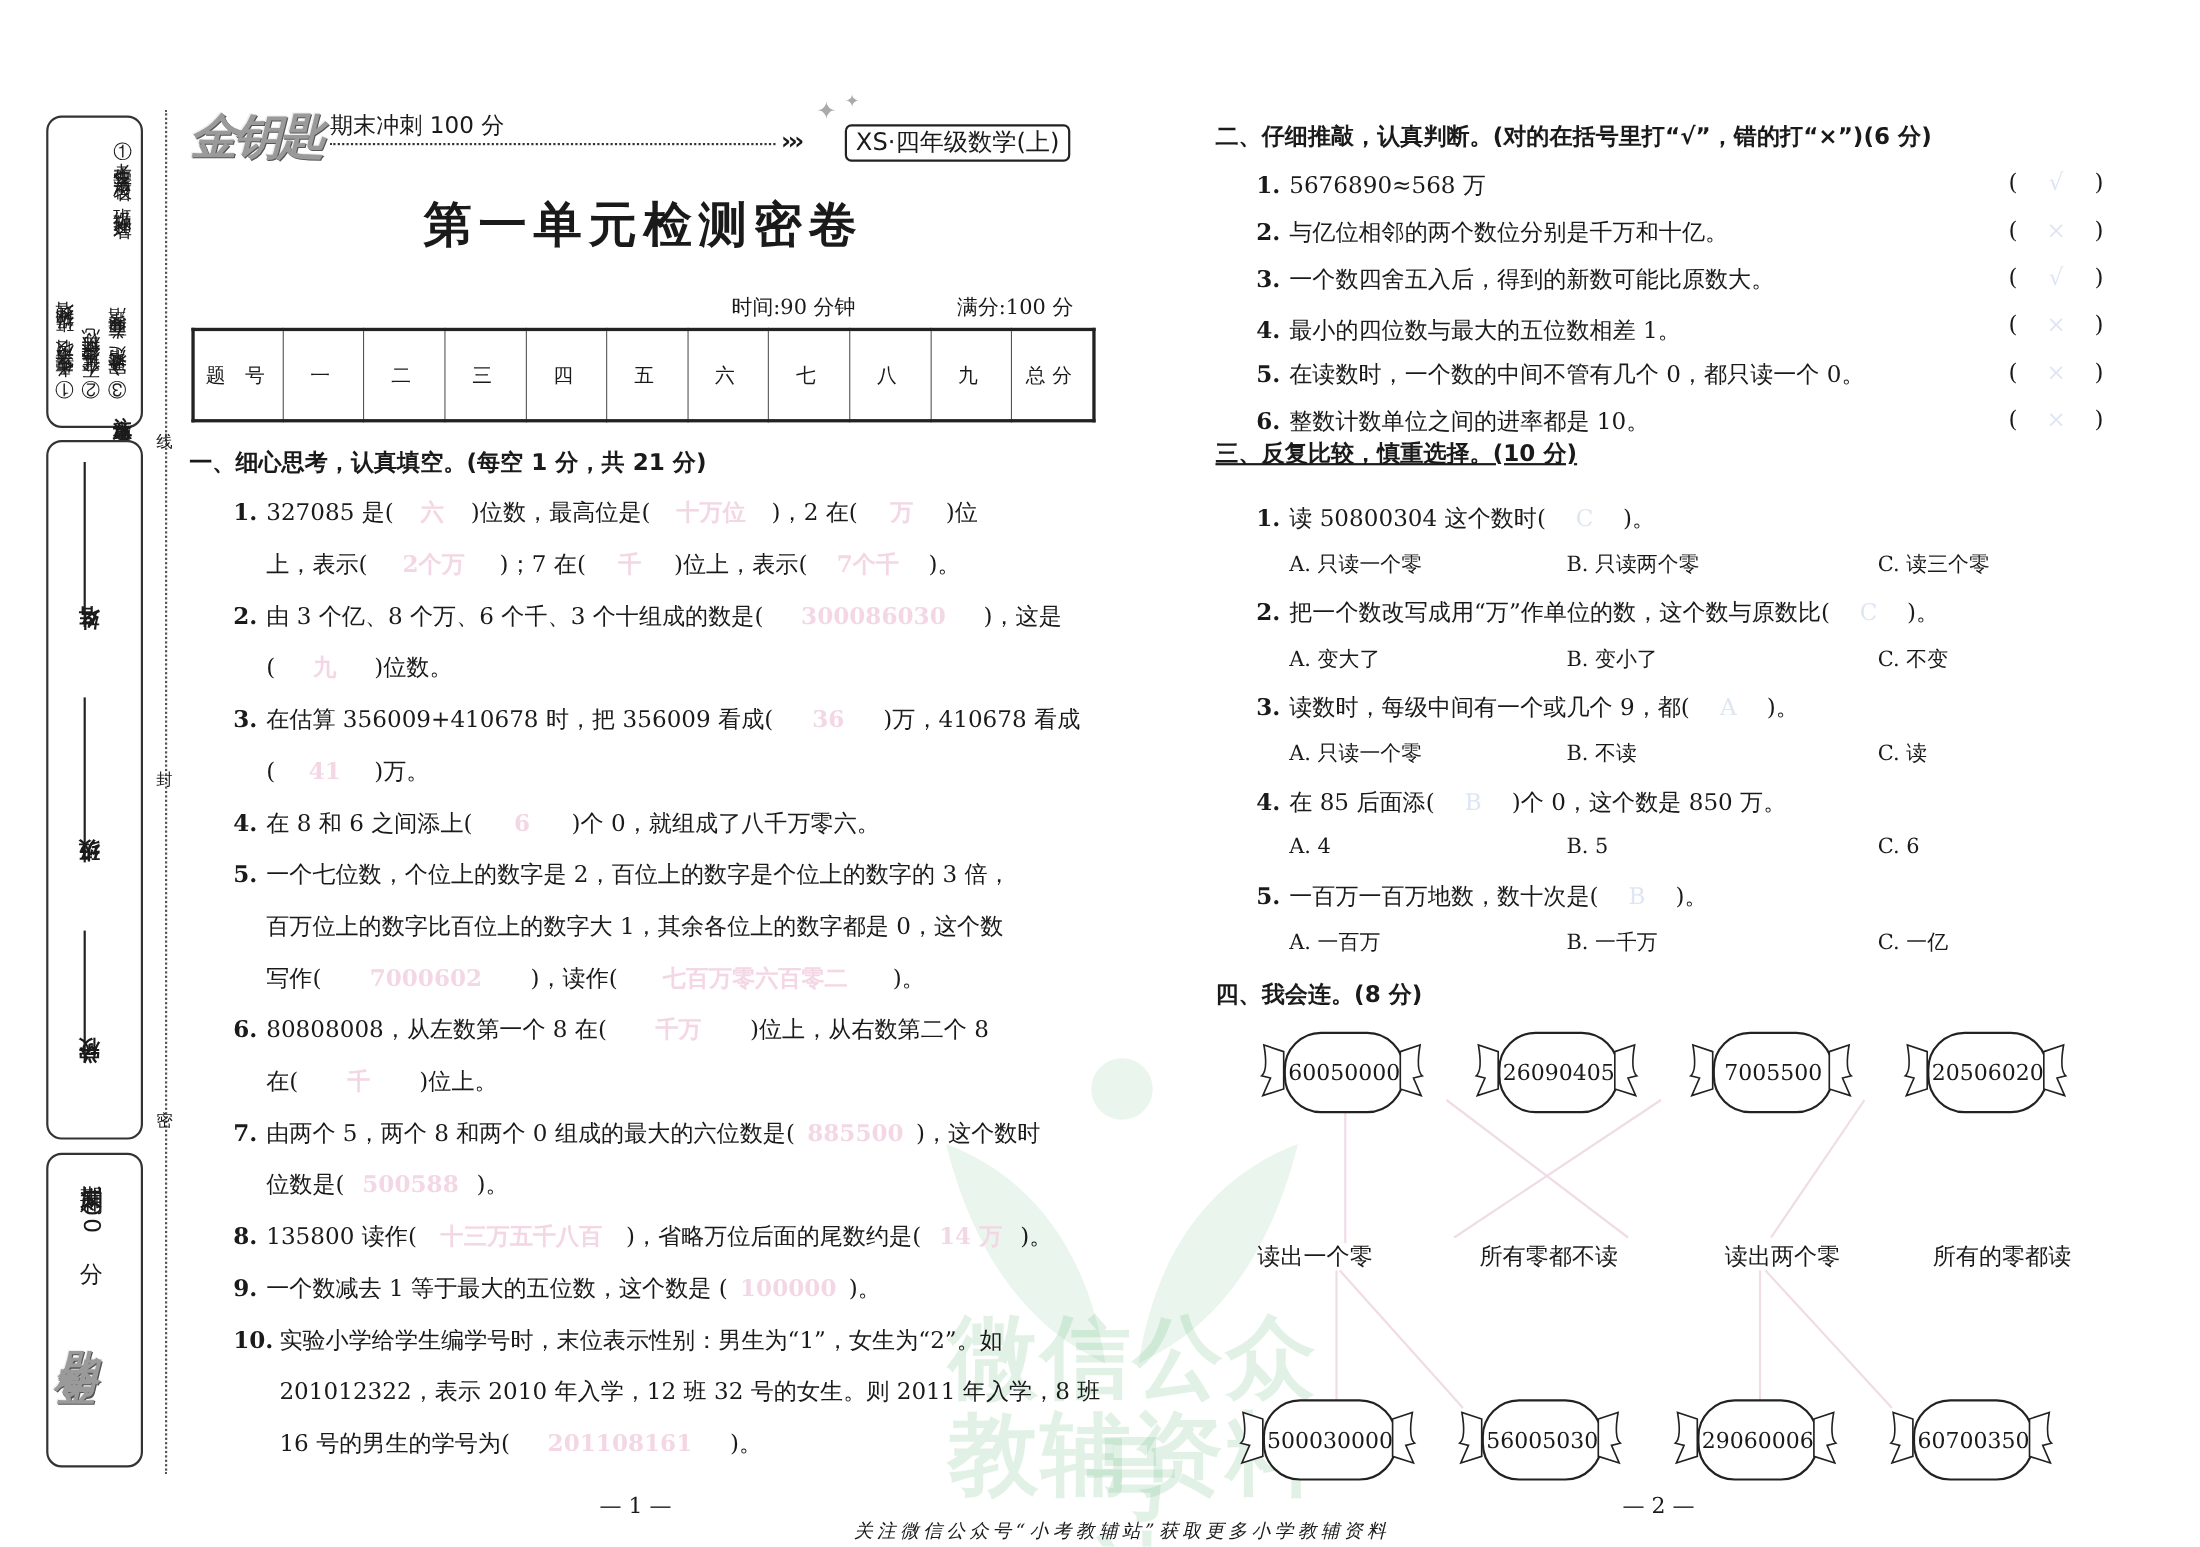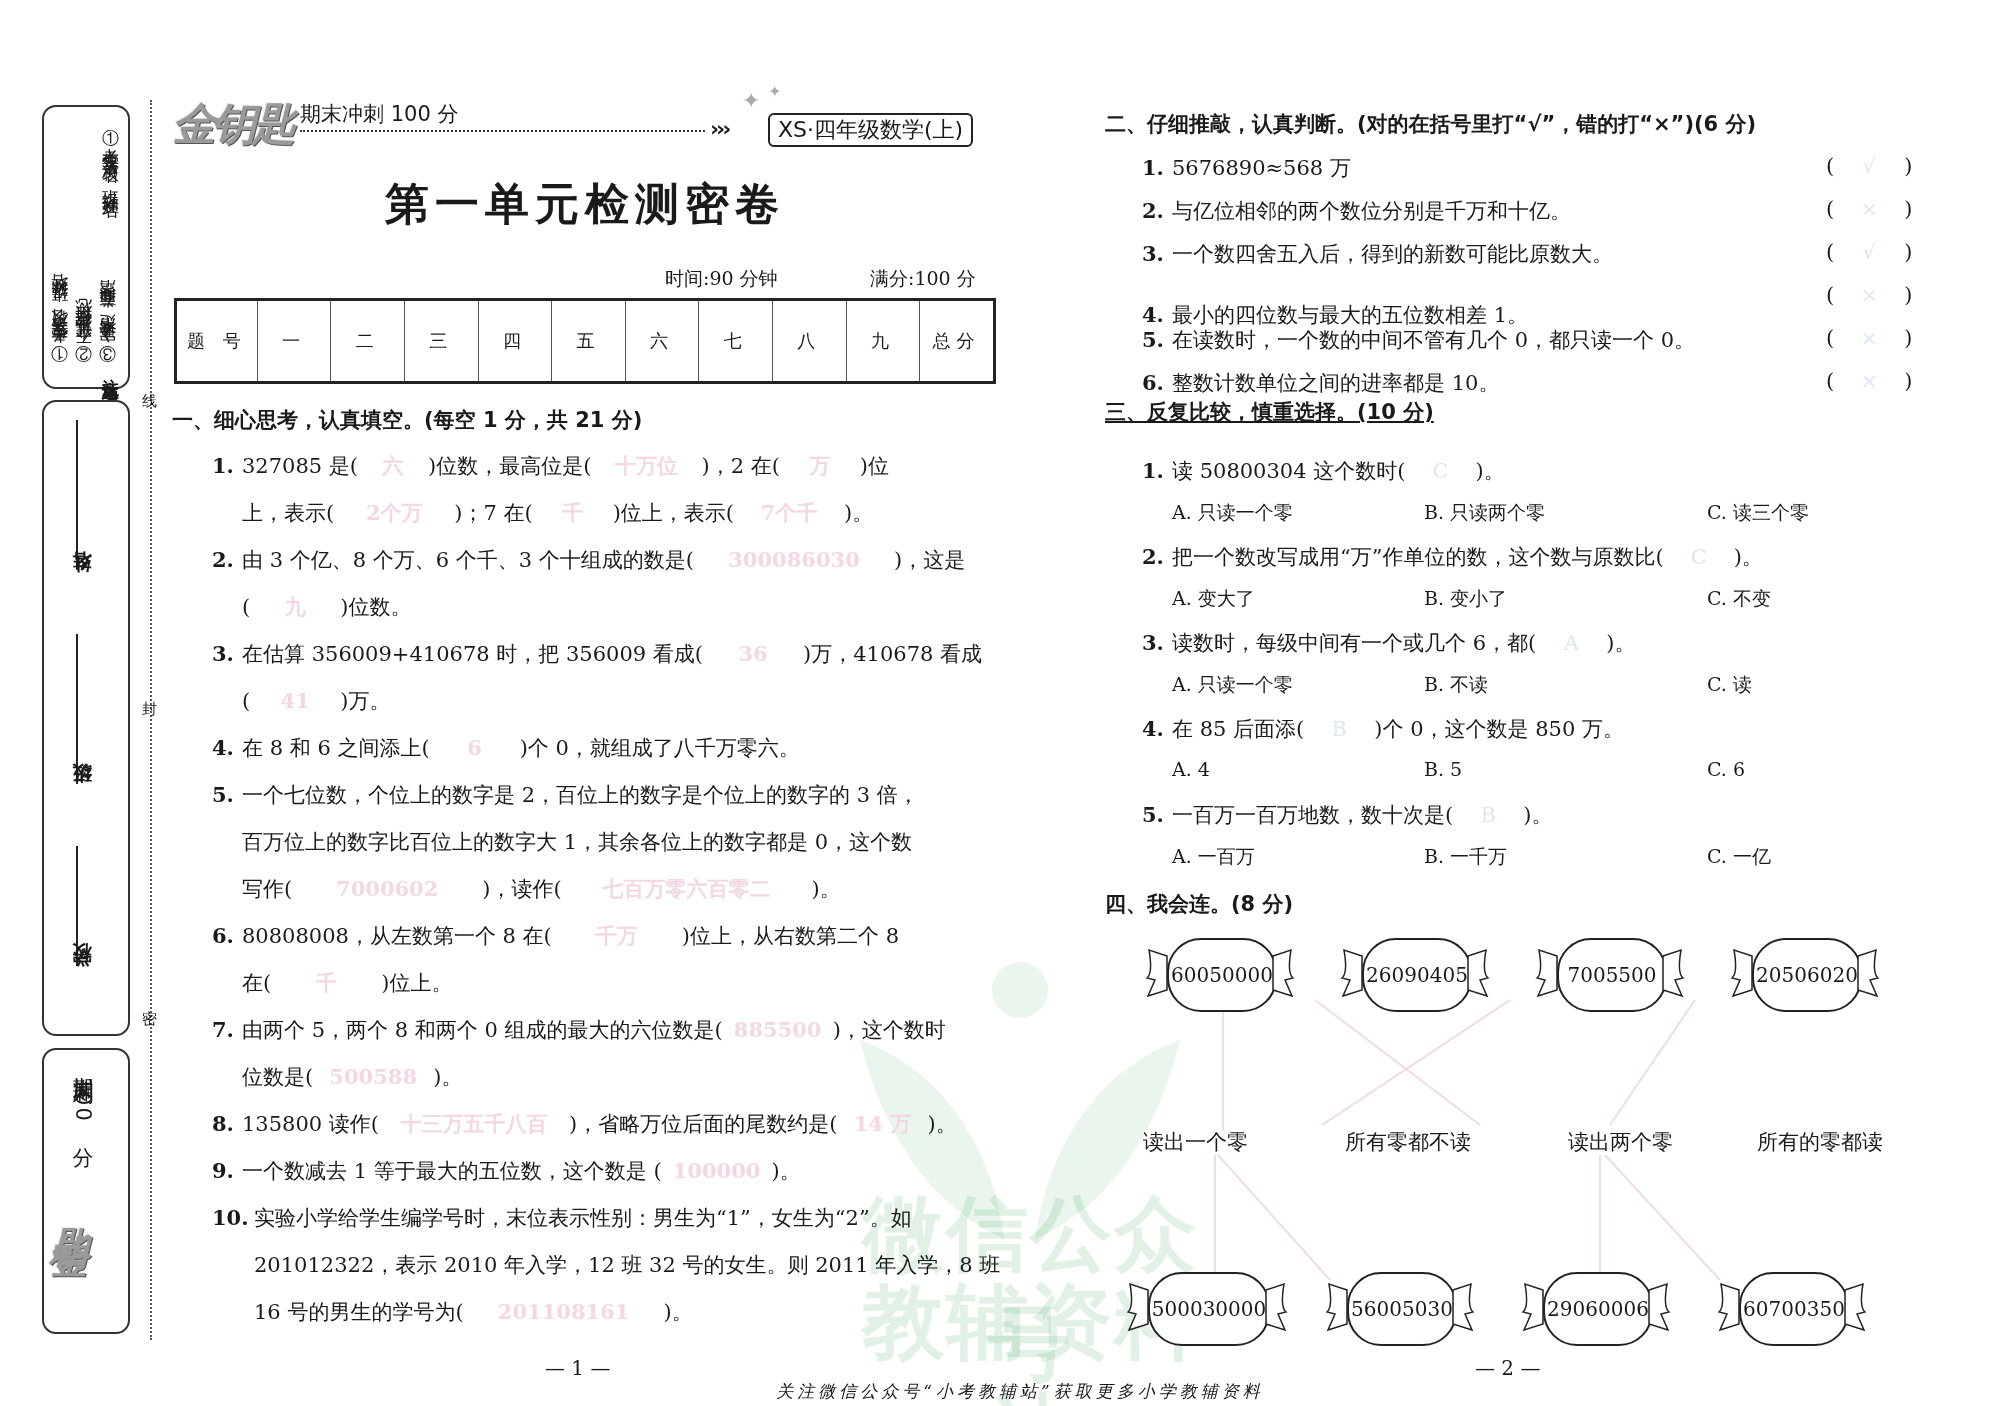--- a/index.html
+++ b/index.html
@@ -192,21 +192,21 @@
   <span>16 号的男生的学号为(</span><span class="ans" style="width:200px">201108161</span><span>)。</span>
 </div>
 
 <div class="abs pagenum" style="left:545px;top:1356px;">— 1 —</div>
 
 <div class="abs sec-head" style="left:1105px;top:110px;">二、仔细推敲，认真判断。(对的在括号里打“√”，错的打“×”)(6 分)</div>
 
 <div class="abs q" style="left:1142px;top:154px;"><span class="qn">1.</span><span>5676890≈568 万</span></div>
 <div class="abs q" style="left:1142px;top:197px;"><span class="qn">2.</span><span>与亿位相邻的两个数位分别是千万和十亿。</span></div>
 <div class="abs q" style="left:1142px;top:240px;"><span class="qn">3.</span><span>一个数四舍五入后，得到的新数可能比原数大。</span></div>
-<div class="abs q" style="left:1142px;top:301px;"><span class="qn">4.</span><span>最小的四位数与最大的五位数相差 1。</span></div>
+<div class="abs q" style="left:1142px;top:286px;"><span class="qn">4.</span><span>最小的四位数与最大的五位数相差 1。</span></div>
 <div class="abs q" style="left:1142px;top:326px;"><span class="qn">5.</span><span>在读数时，一个数的中间不管有几个 0，都只读一个 0。</span></div>
 <div class="abs q" style="left:1142px;top:369px;"><span class="qn">6.</span><span>整数计数单位之间的进率都是 10。</span></div>
 
 <div class="abs q" style="left:1826px;top:154px;"><span>(</span><span class="ans2" style="width:70px">√</span><span>)</span></div>
 <div class="abs q" style="left:1826px;top:197px;"><span>(</span><span class="ans2" style="width:70px">×</span><span>)</span></div>
 <div class="abs q" style="left:1826px;top:240px;"><span>(</span><span class="ans2" style="width:70px">√</span><span>)</span></div>
 <div class="abs q" style="left:1826px;top:283px;"><span>(</span><span class="ans2" style="width:70px">×</span><span>)</span></div>
 <div class="abs q" style="left:1826px;top:326px;"><span>(</span><span class="ans2" style="width:70px">×</span><span>)</span></div>
 <div class="abs q" style="left:1826px;top:369px;"><span>(</span><span class="ans2" style="width:70px">×</span><span>)</span></div>
 
@@ -215,21 +215,21 @@
 <div class="abs q" style="left:1142px;top:457px;"><span class="qn">1.</span><span>读 50800304 这个数时(</span><span class="ans2" style="width:70px">C</span><span>)。</span></div>
 <div class="abs opt" style="left:1172px;top:500px;">A. 只读一个零</div>
 <div class="abs opt" style="left:1424px;top:500px;">B. 只读两个零</div>
 <div class="abs opt" style="left:1707px;top:500px;">C. 读三个零</div>
 
 <div class="abs q" style="left:1142px;top:543px;"><span class="qn">2.</span><span>把一个数改写成用“万”作单位的数，这个数与原数比(</span><span class="ans2" style="width:70px">C</span><span>)。</span></div>
 <div class="abs opt" style="left:1172px;top:586px;">A. 变大了</div>
 <div class="abs opt" style="left:1424px;top:586px;">B. 变小了</div>
 <div class="abs opt" style="left:1707px;top:586px;">C. 不变</div>
 
-<div class="abs q" style="left:1142px;top:629px;"><span class="qn">3.</span><span>读数时，每级中间有一个或几个 6，都(</span><span class="ans2" style="width:70px">A</span><span>)。</span></div>
+<div class="abs q" style="left:1142px;top:629px;"><span class="qn">3.</span><span>读数时，每级中间有一个或几个 9，都(</span><span class="ans2" style="width:70px">A</span><span>)。</span></div>
 <div class="abs opt" style="left:1172px;top:672px;">A. 只读一个零</div>
 <div class="abs opt" style="left:1424px;top:672px;">B. 不读</div>
 <div class="abs opt" style="left:1707px;top:672px;">C. 读</div>
 
 <div class="abs q" style="left:1142px;top:715px;"><span class="qn">4.</span><span>在 85 后面添(</span><span class="ans2" style="width:70px">B</span><span>)个 0，这个数是 850 万。</span></div>
 <div class="abs opt" style="left:1172px;top:758px;">A. 4</div>
 <div class="abs opt" style="left:1424px;top:758px;">B. 5</div>
 <div class="abs opt" style="left:1707px;top:758px;">C. 6</div>
 
 <div class="abs q" style="left:1142px;top:801px;"><span class="qn">5.</span><span>一百万一百万地数，数十次是(</span><span class="ans2" style="width:70px">B</span><span>)。</span></div>

